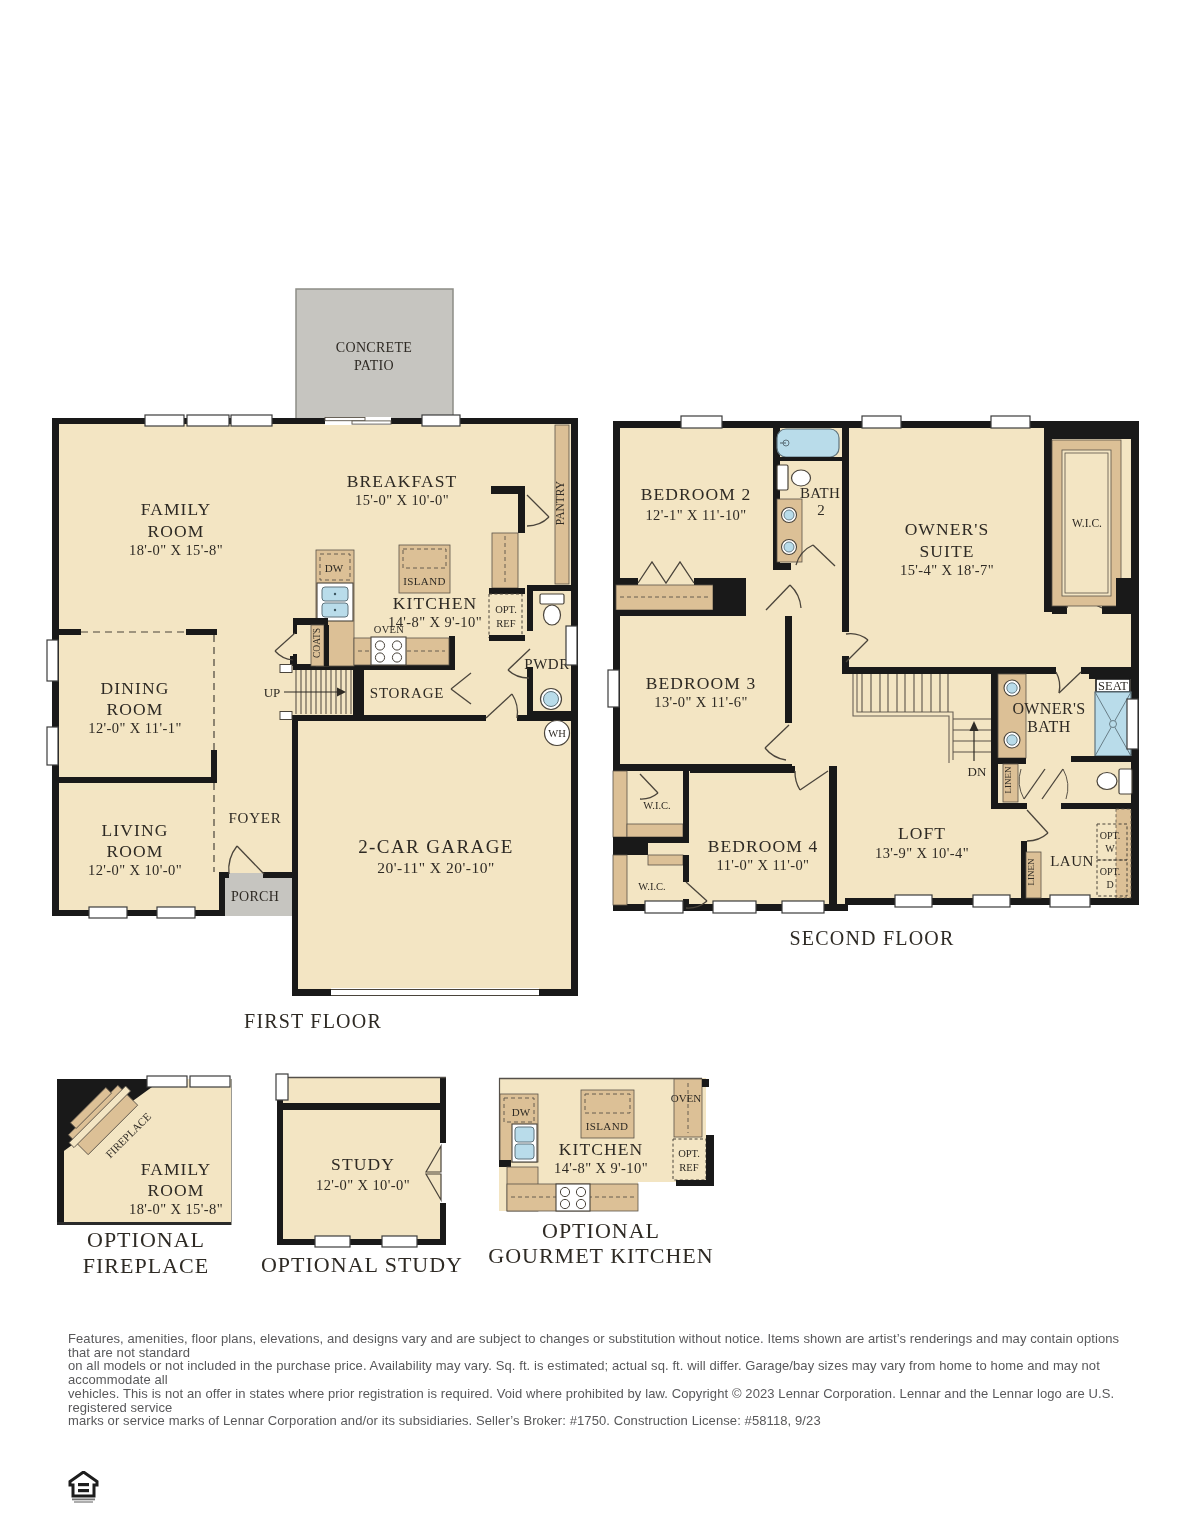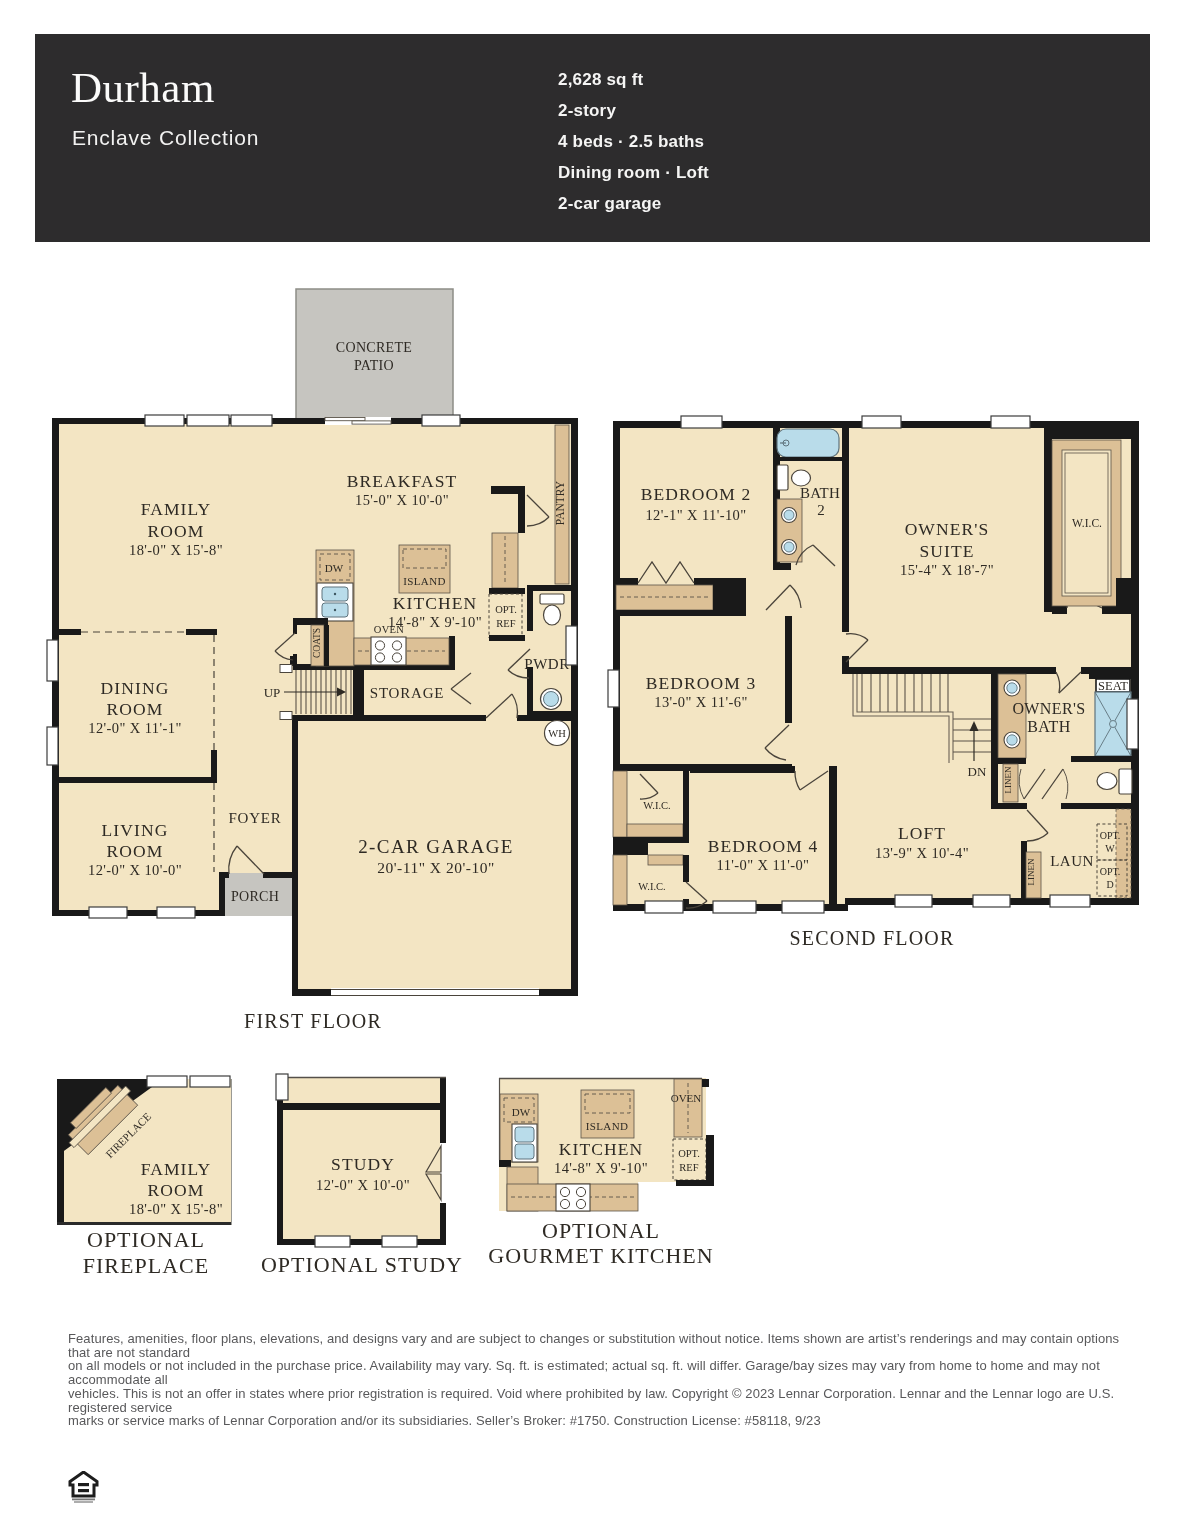--- a/index.html
+++ b/index.html
@@ -15,34 +15,20 @@
 .dm{font-size:14.5px;letter-spacing:0.4px;}
 .sm{font-size:14px;letter-spacing:0.3px;}
 .fl{font-size:20px;letter-spacing:1.2px;}
 .ol{font-size:22px;letter-spacing:1px;}
 .tx{font-size:11px;}
 </style>
 </head>
 <body>
 <div class="page">
 
-<div class="hdr">
-
-<h1>Durham</h1>
-
-<div class="sub">Enclave Collection</div>
-
-<ul>
-<li>2,628 sq ft</li>
-<li>2-story</li>
-<li>4 beds · 2.5 baths</li>
-<li>Dining room · Loft</li>
-<li>2-car garage</li>
-</ul>
-</div>
 <svg width="1186" height="1536" viewBox="0 0 1186 1536">
 <g id="firstfloor">
 
 <g>
           <rect x="296" y="289" width="157" height="130" fill="#c6c5c0" stroke="#8d8d87" stroke-width="1.5"></rect>
 <text x="374" y="352" text-anchor="middle" class="sm" letter-spacing="1.5">CONCRETE</text>
 <text x="374" y="370" text-anchor="middle" class="sm" letter-spacing="1.5">PATIO</text>
         </g>
 
 <path d="M52,418 H578 V996 H292 V916 H52 Z" fill="#f3e5c3"></path>

